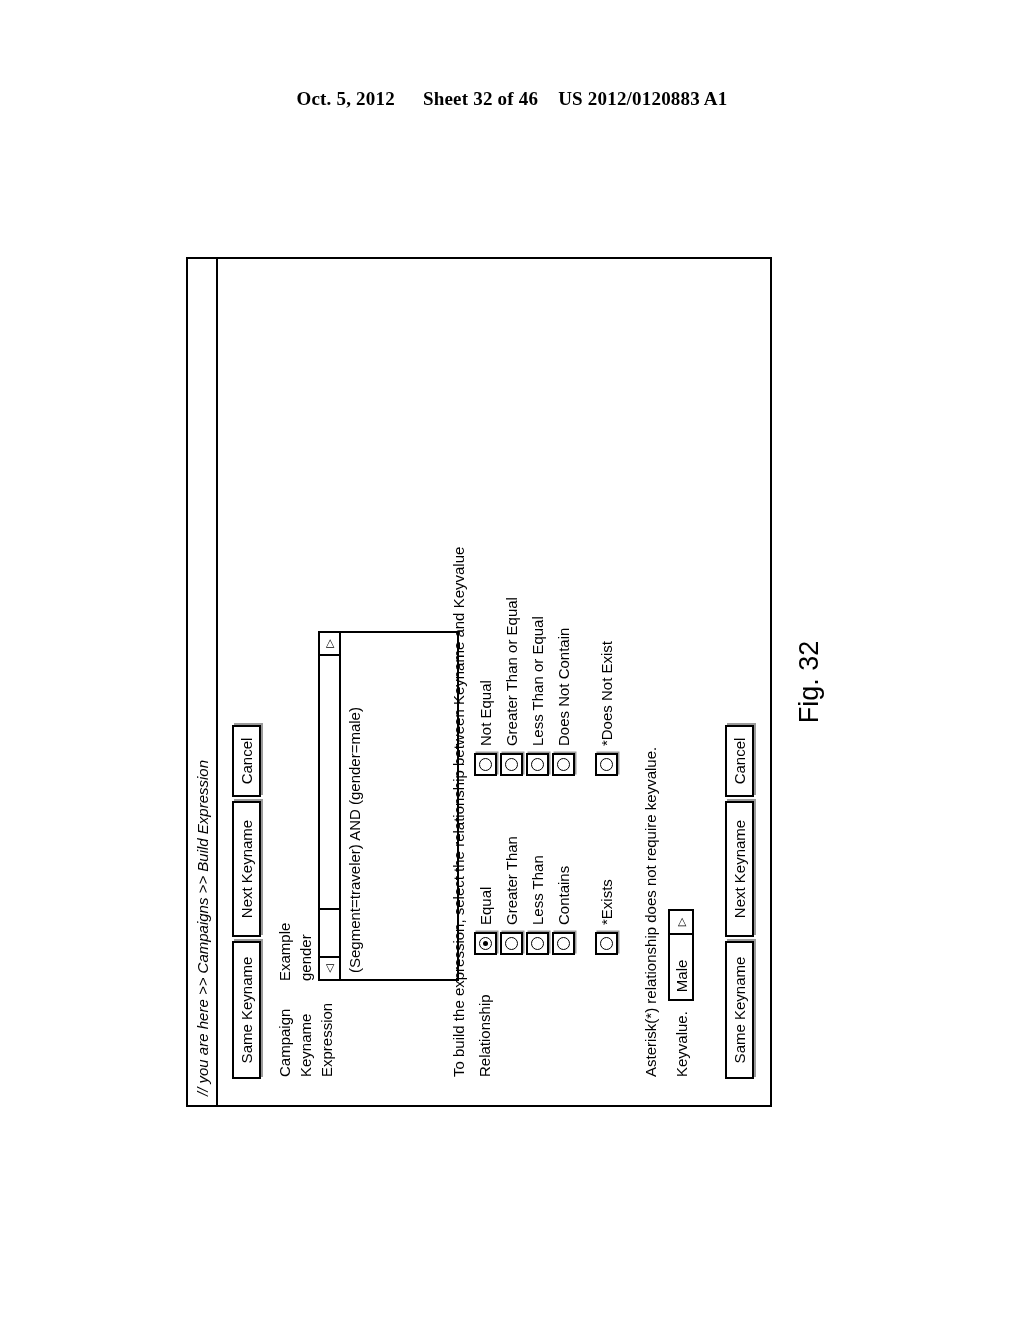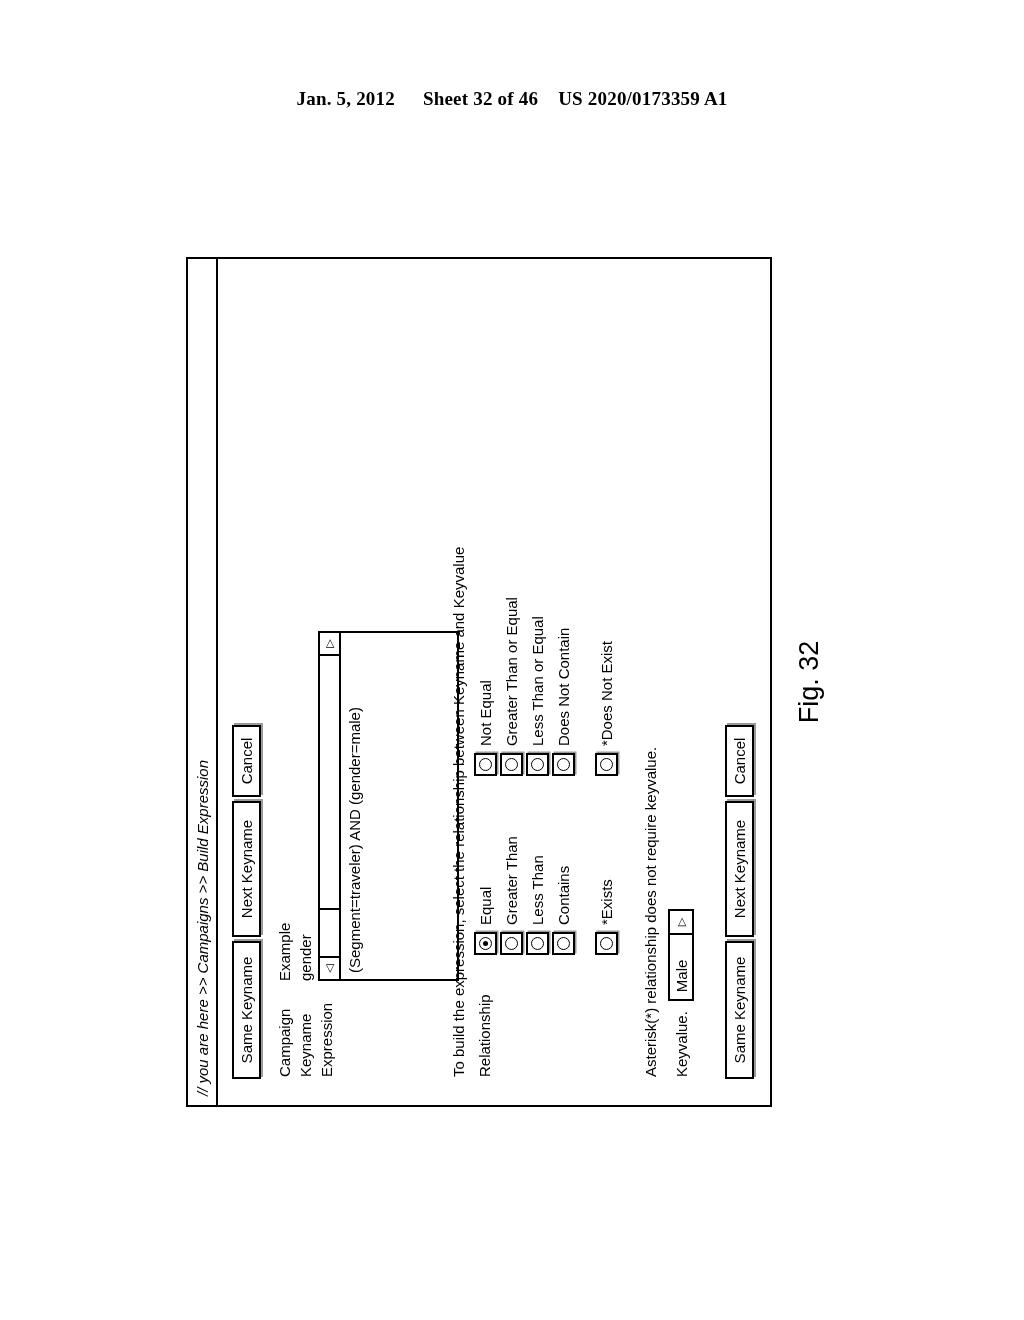--- a/index.html
+++ b/index.html
@@ -287,23 +287,23 @@
     font-family: "Liberation Sans", sans-serif;
     font-size: 27px;
     padding-top: 608px;
     pointer-events: none;
   }
 </style>
 </head>
 <body>
 
 <div class="patent-header">
-  <span class="ph-date">Jan. 5, 2012</span>
+  <span class="ph-date">Oct. 5, 2012</span>
   <span class="ph-sheet">Sheet 32 of 46</span>
-  <span class="ph-num">US 2020/0173359 A1</span>
+  <span class="ph-num">US 2012/0120883 A1</span>
 </div>
 
 <div id="rot-stage">
   <div class="ui-frame">
 
     <div class="crumb-bar">
       <span class="crumb-text">// you are here &gt;&gt; Campaigns &gt;&gt; Build Expression</span>
     </div>
 
     <div class="top-btn-row">

